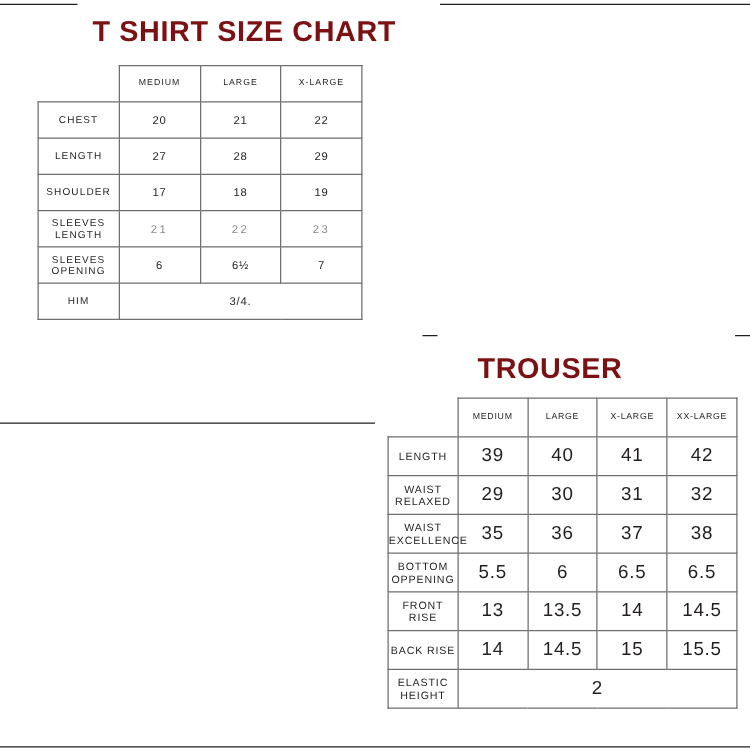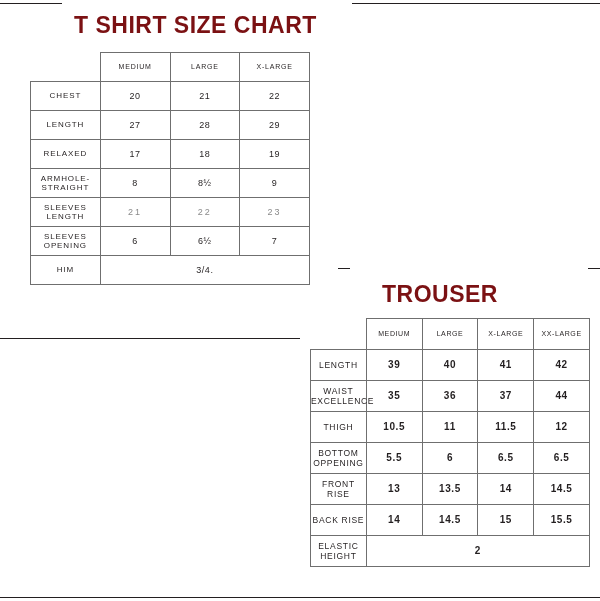--- a/index.html
+++ b/index.html
@@ -64,21 +64,21 @@
     padding: 0;
   }
   table.chart .blank {
     border: none;
   }
 
   
   #shirt-table {
     left: 30px;
     top: 52px;
-    width: 280px;
+    width: 260px;
   }
   #shirt-table td, #shirt-table th {
     height: 28px;
     font-size: 8.5px;
     letter-spacing: 0.6px;
   }
   #shirt-table .hdr {
     font-size: 7px;
     letter-spacing: 0.8px;
     height: 23px;
@@ -112,22 +112,21 @@
     font-size: 7px;
     letter-spacing: 0.6px;
     height: 22px;
   }
   #trouser-table .rowlabel {
     font-size: 8.5px;
     letter-spacing: 0.7px;
     width: 100px;
   }
   #trouser-table .val {
-    font-size: 10px;
-    font-weight: bold;
+    font-size: 15px;
   }
 </style>
 </head>
 <body>
 
 <div class="page">
 
   <div class="rule top-left"></div>
   <div class="rule top-right"></div>
   <div class="rule mid-left"></div>
@@ -151,30 +150,24 @@
       <td class="val">21</td>
       <td class="val">22</td>
     </tr>
     <tr>
       <td class="rowlabel">LENGTH</td>
       <td class="val">27</td>
       <td class="val">28</td>
       <td class="val">29</td>
     </tr>
     <tr>
-      <td class="rowlabel">RELAXED</td>
+      <td class="rowlabel">SHOULDER</td>
       <td class="val">17</td>
       <td class="val">18</td>
       <td class="val">19</td>
-    </tr>
-    <tr>
-      <td class="rowlabel">ARMHOLE-STRAIGHT</td>
-      <td class="val">8</td>
-      <td class="val">8½</td>
-      <td class="val">9</td>
     </tr>
     <tr>
       <td class="rowlabel">SLEEVES LENGTH</td>
       <td class="val faint">21</td>
       <td class="val faint">22</td>
       <td class="val faint">23</td>
     </tr>
     <tr>
       <td class="rowlabel">SLEEVES OPENING</td>
       <td class="val">6</td>
@@ -200,32 +193,32 @@
       <th class="hdr">XX-LARGE</th>
     </tr>
     <tr>
       <td class="rowlabel">LENGTH</td>
       <td class="val">39</td>
       <td class="val">40</td>
       <td class="val">41</td>
       <td class="val">42</td>
     </tr>
     <tr>
+      <td class="rowlabel">WAIST RELAXED</td>
+      <td class="val">29</td>
+      <td class="val">30</td>
+      <td class="val">31</td>
+      <td class="val">32</td>
+    </tr>
+    <tr>
       <td class="rowlabel">WAIST EXCELLENCE</td>
       <td class="val">35</td>
       <td class="val">36</td>
       <td class="val">37</td>
-      <td class="val">44</td>
-    </tr>
-    <tr>
-      <td class="rowlabel">THIGH</td>
-      <td class="val">10.5</td>
-      <td class="val">11</td>
-      <td class="val">11.5</td>
-      <td class="val">12</td>
+      <td class="val">38</td>
     </tr>
     <tr>
       <td class="rowlabel">BOTTOM OPPENING</td>
       <td class="val">5.5</td>
       <td class="val">6</td>
       <td class="val">6.5</td>
       <td class="val">6.5</td>
     </tr>
     <tr>
       <td class="rowlabel">FRONT RISE</td>

